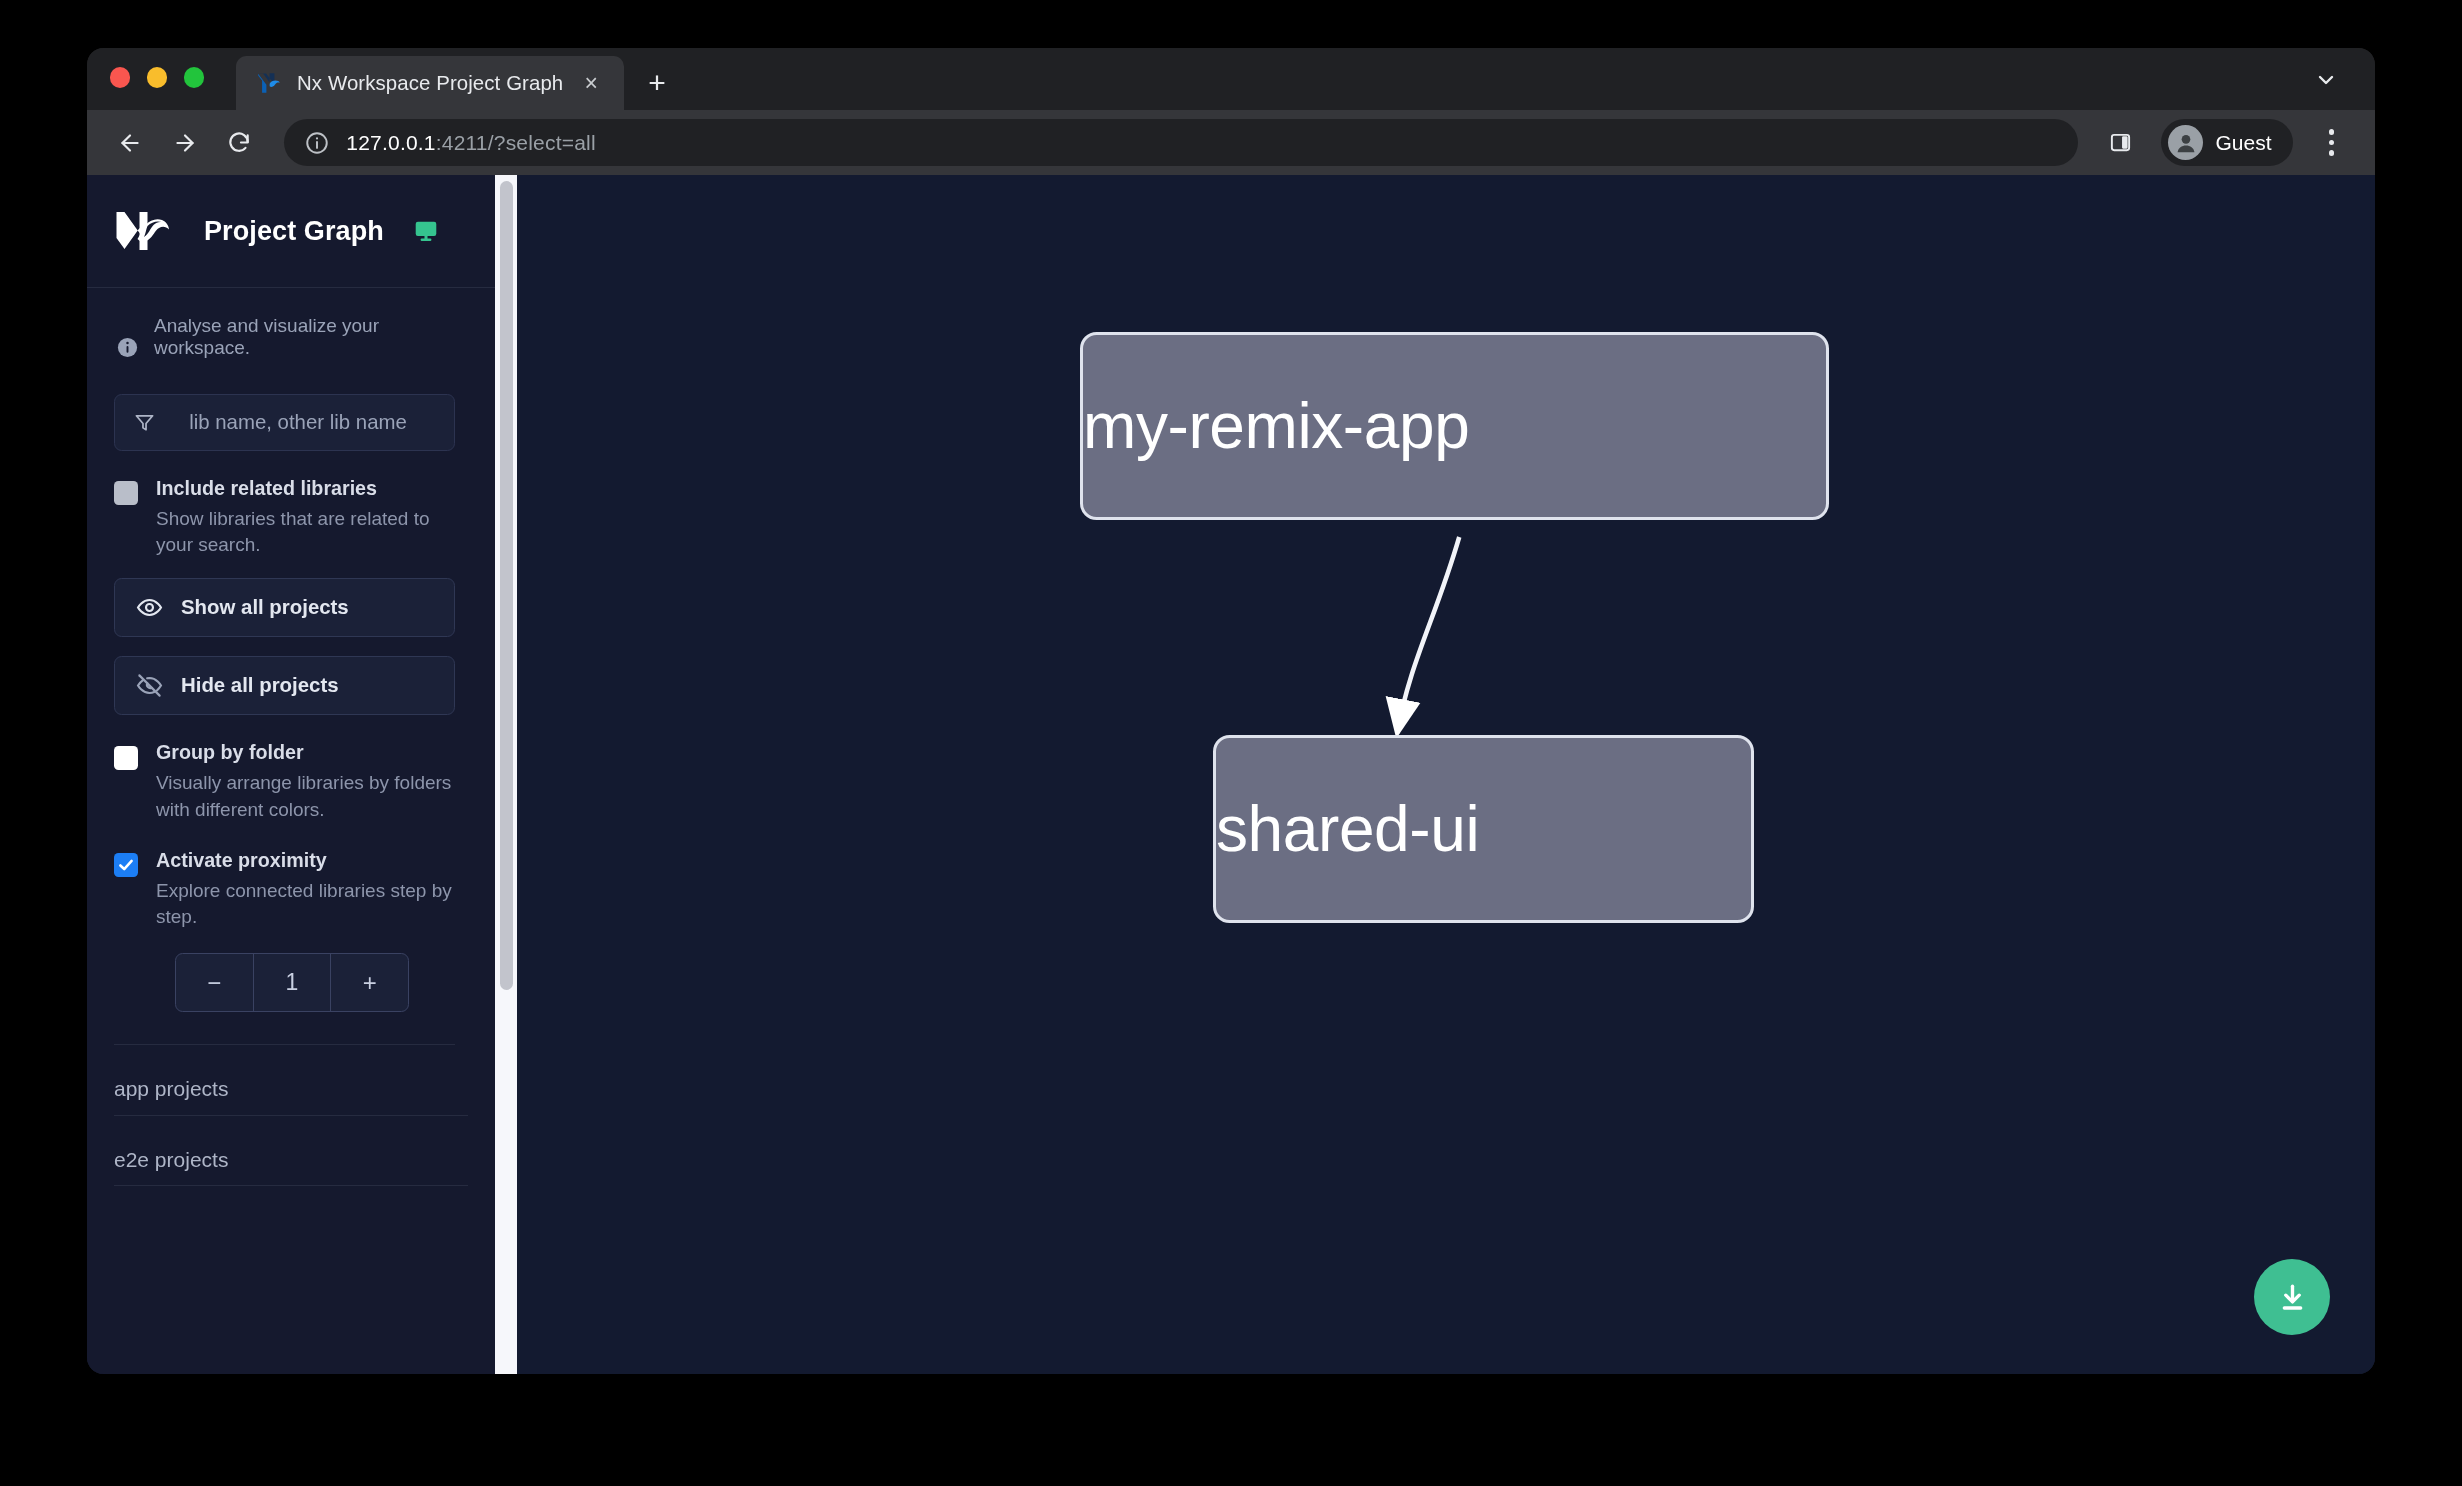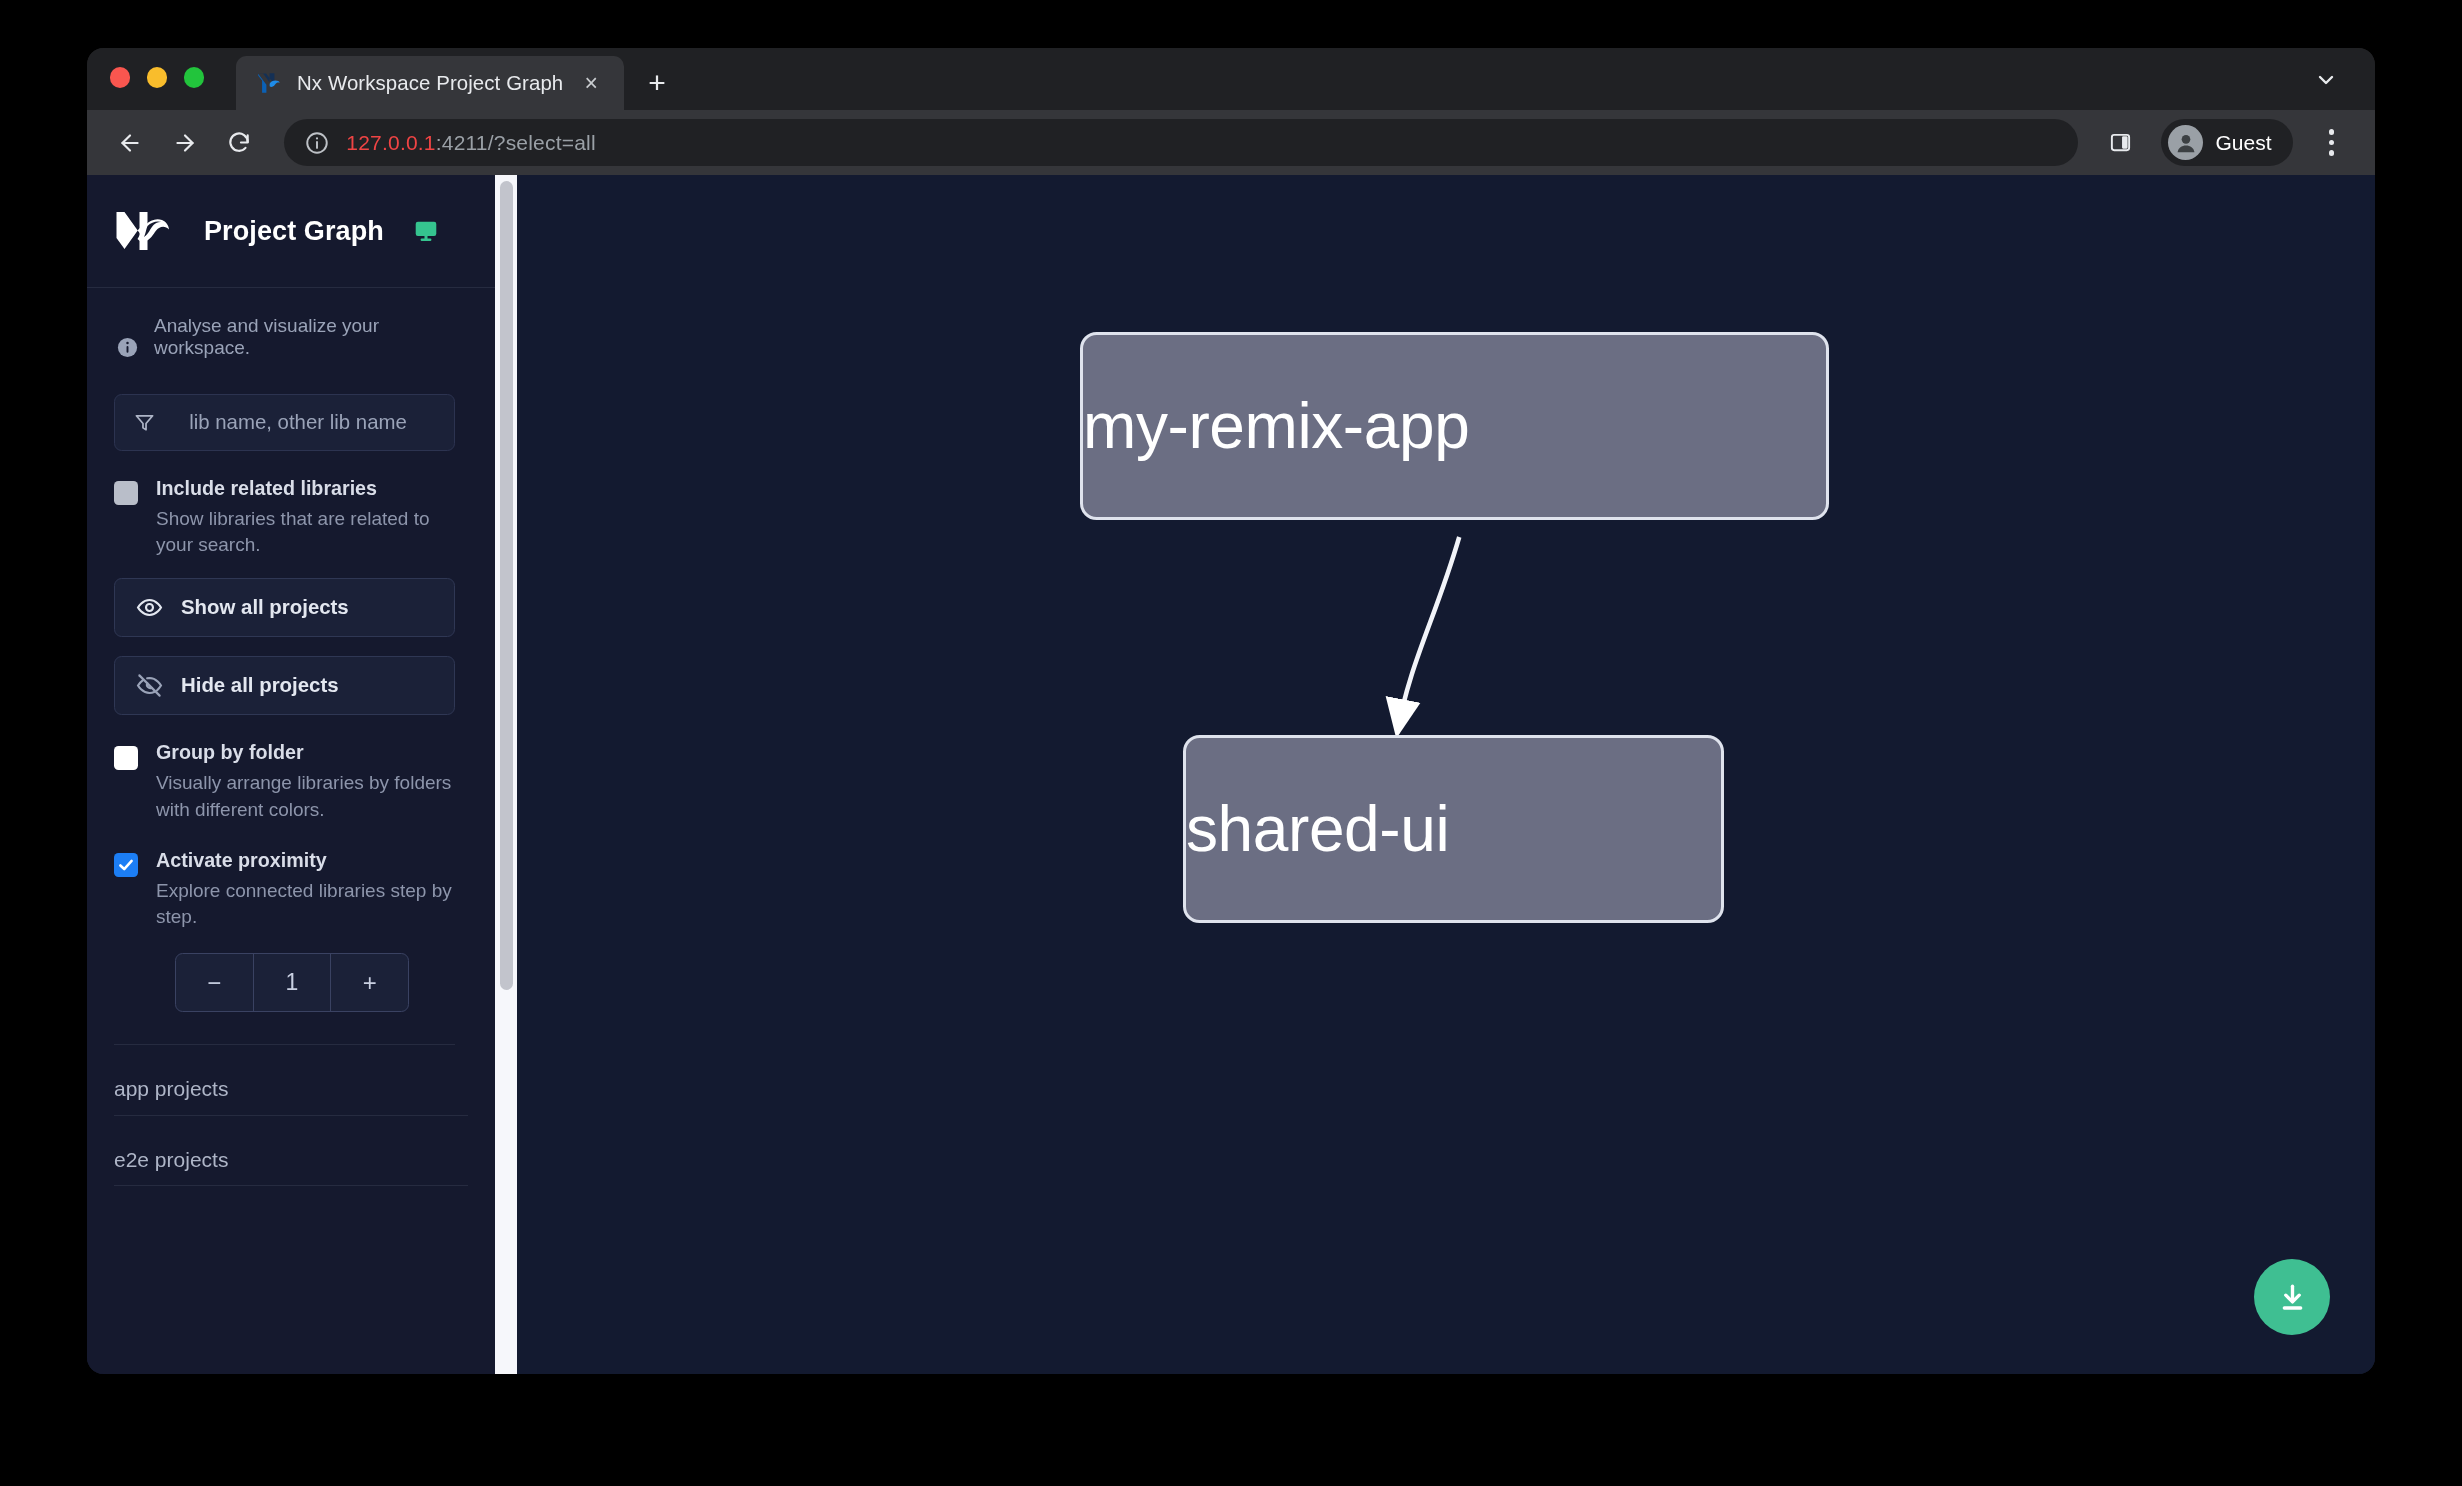--- a/index.html
+++ b/index.html
@@ -111,21 +111,21 @@
     border-radius: 24px;
     display: flex;
     align-items: center;
     padding: 0 19.7px;
     gap: 16.6px;
     margin-left: 13.6px;
     margin-right: 12px;
   }
   .omnibox .info-icon { width: 26px; height: 26px; flex: none; }
   .url-text { font-size: 21px; letter-spacing: 0.2px; white-space: nowrap; }
-  .url-host { color: #ef4444; }
+  .url-host { color: #ffffff; }
   .url-rest { color: #9aa0a6; }
 
   .tb-right { display: flex; align-items: center; gap: 12px; flex: none; }
   .panel-btn {
     width: 47px; height: 47px;
     display: flex; align-items: center; justify-content: center;
   }
   .profile-chip {
     height: 47px;
     background: #202124;
@@ -334,21 +334,21 @@
     color: #ffffff;
     font-weight: 400;
     letter-spacing: -0.4px;
   }
   #node-my-remix-app {
     left: 563px; top: 157px;
     width: 749px; height: 188px;
     font-size: 64px;
   }
   #node-shared-ui {
-    left: 666px; top: 560px;
+    left: 696px; top: 560px;
     width: 541px; height: 188px;
     font-size: 64px;
   }
   .edge-svg {
     position: absolute;
     left: 0; top: 0;
     width: 100%; height: 100%;
     pointer-events: none;
   }
 

